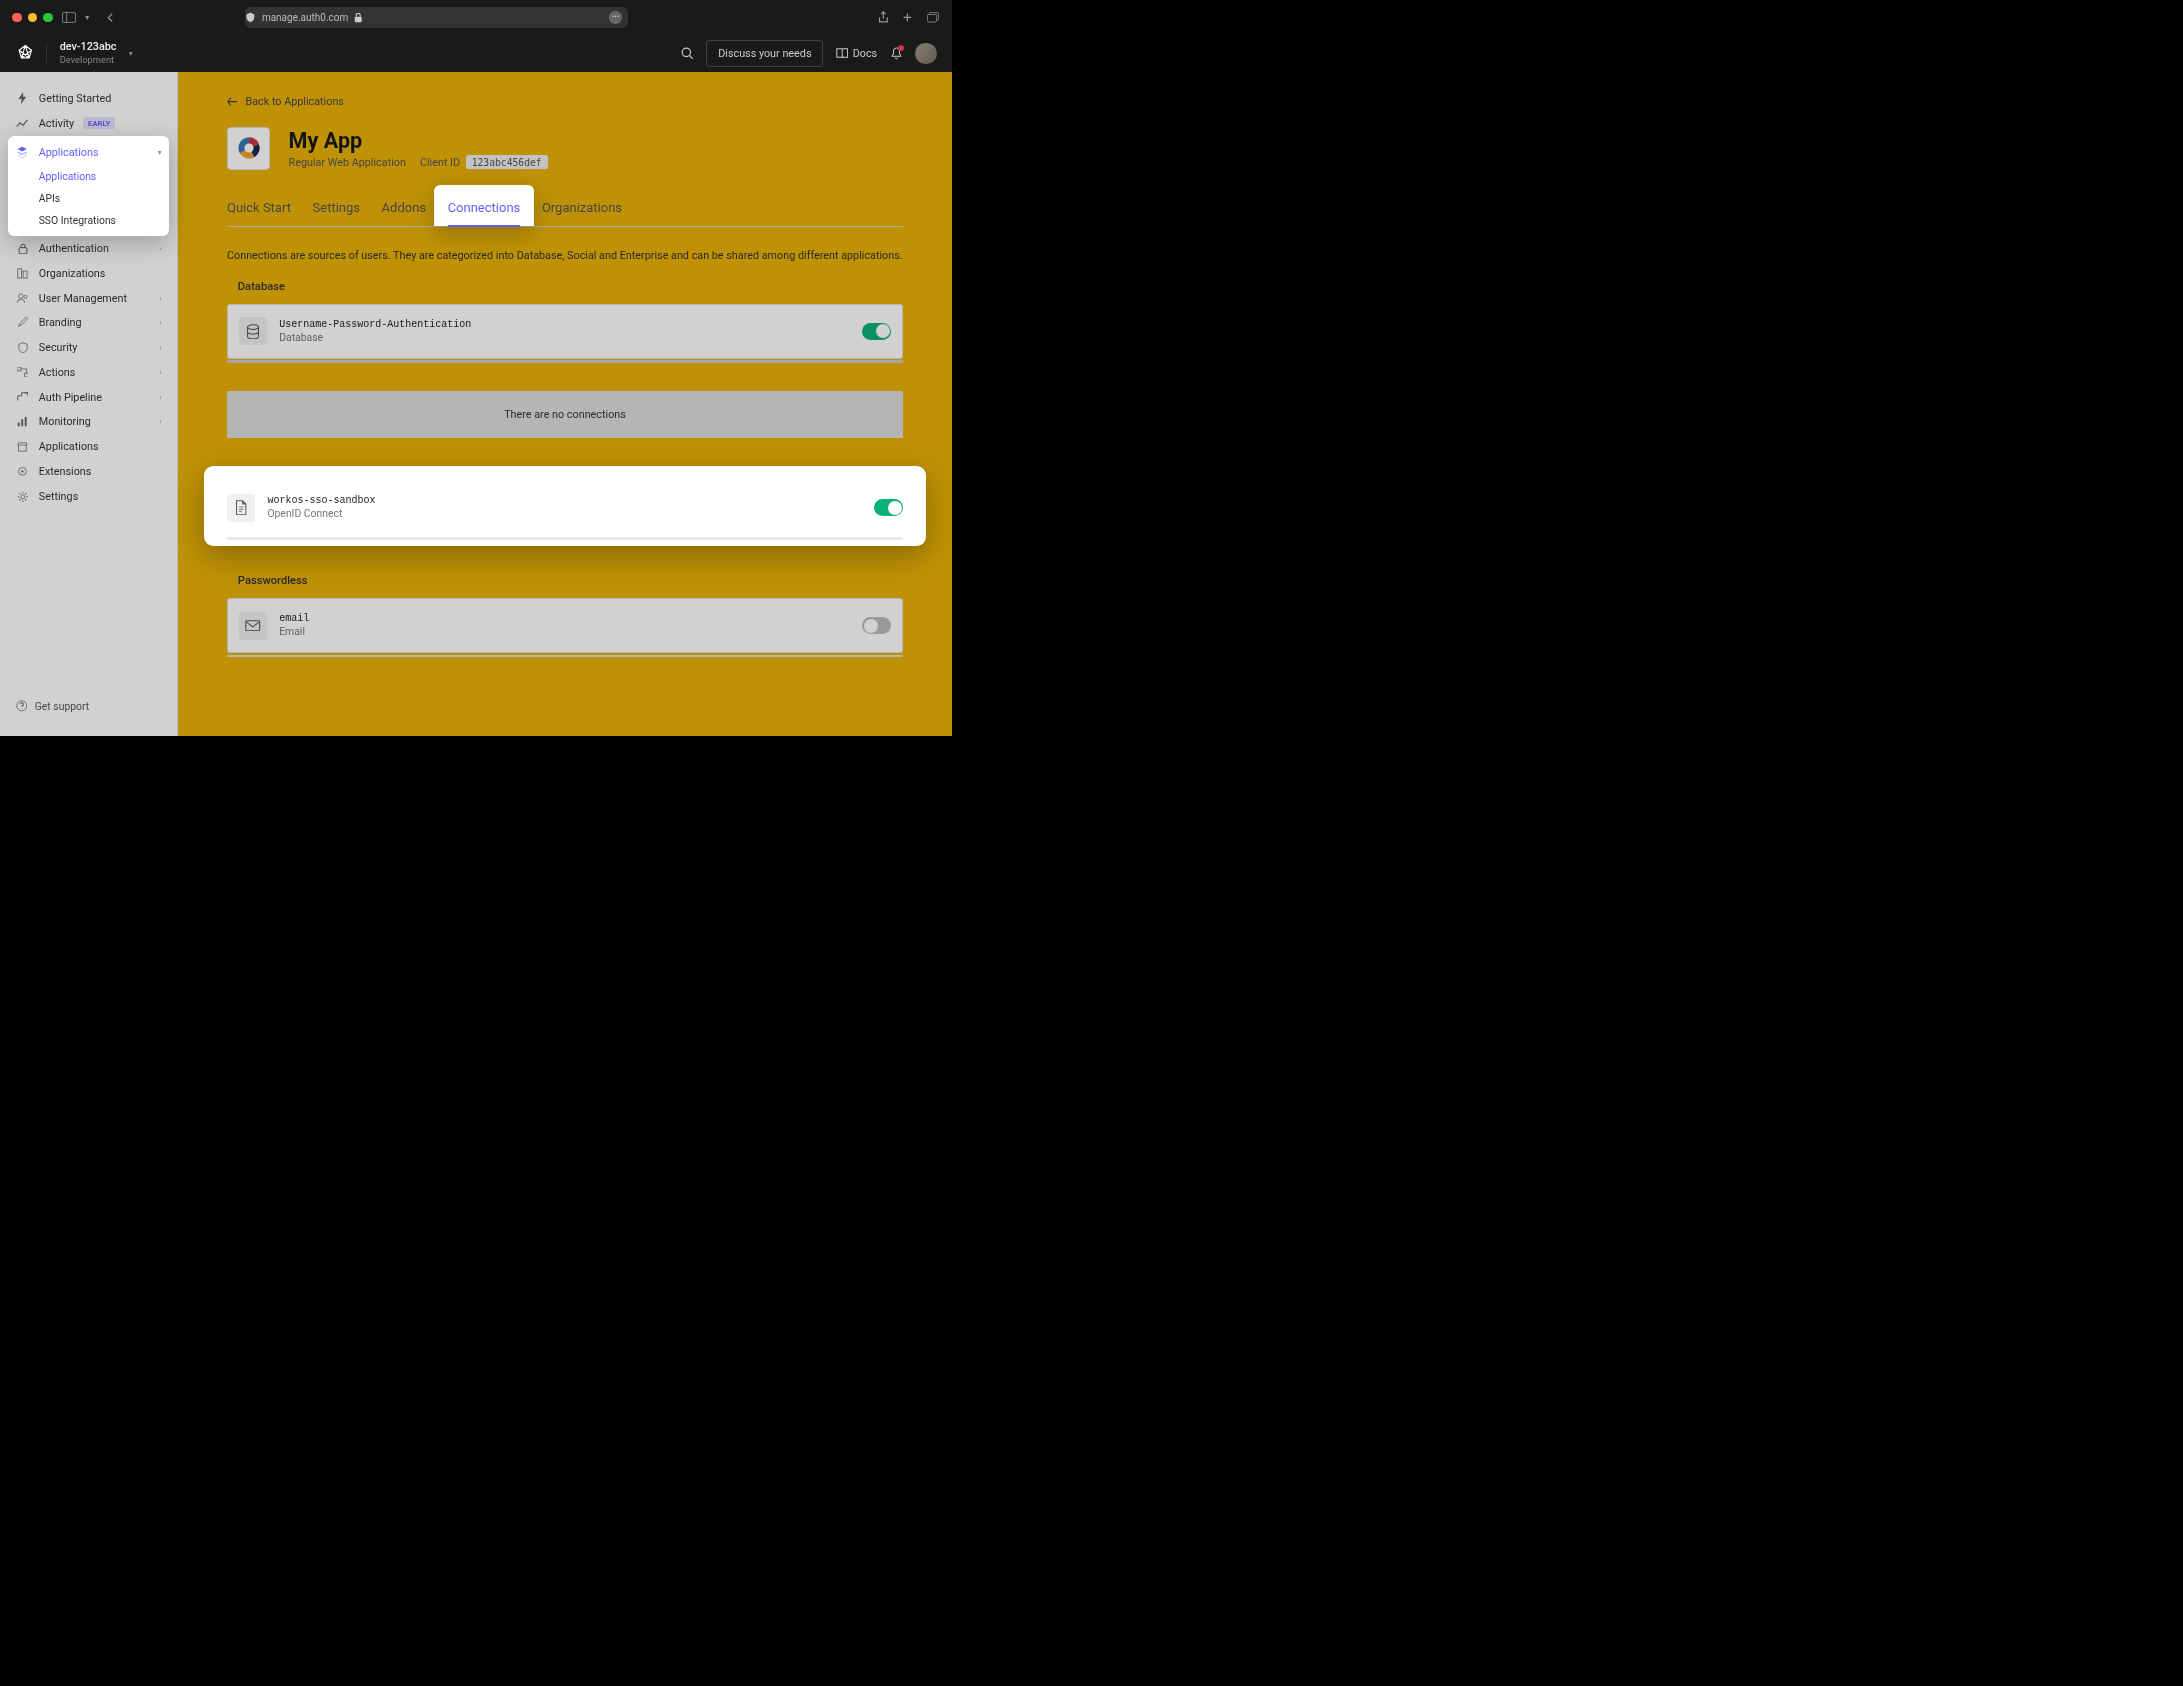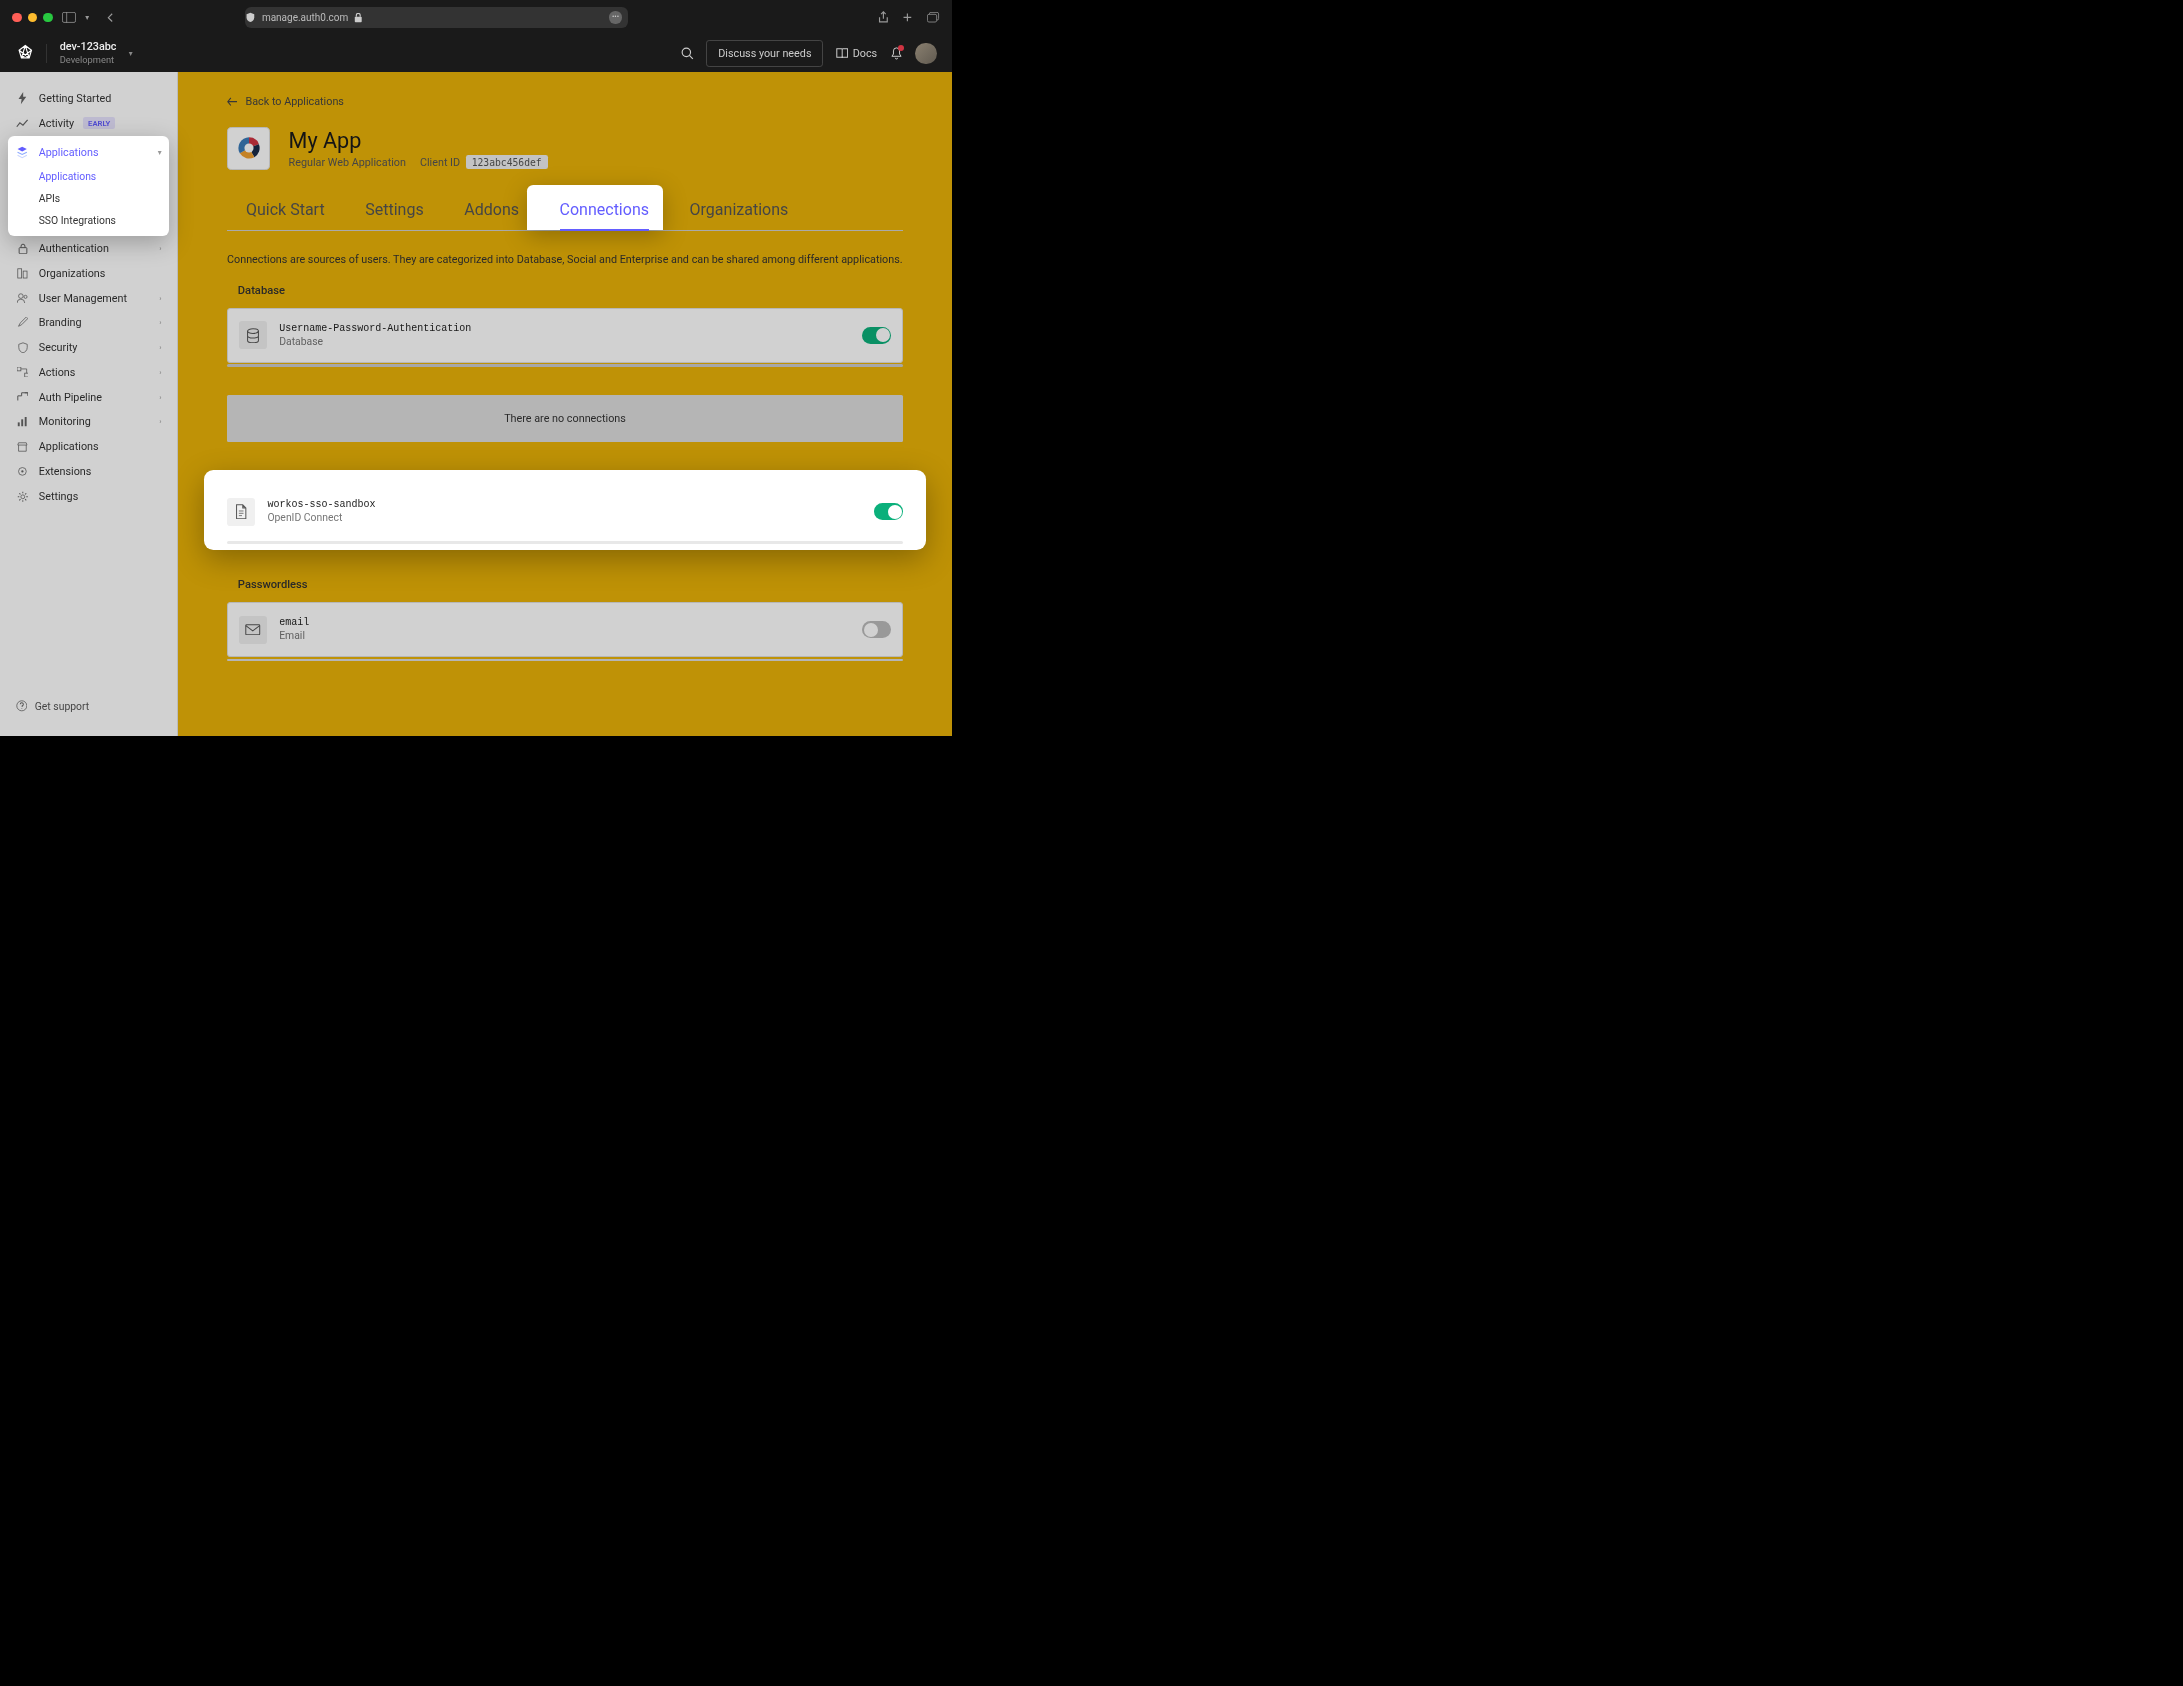--- a/index.html
+++ b/index.html
@@ -48,27 +48,27 @@
 
 .nav-highlight { position: relative; z-index: 10; background: #fff; margin: 0 7.7px; border-radius: 6.2px; box-shadow: 0 6.2px 23px rgba(0,0,0,0.25); padding: 4.6px 0; }
 .nav-highlight .nav-item { padding: 5.4px 7.7px; }
 .nav-highlight .nav-sub { padding-left: 31px; }
 
 
 .main { flex: 1; overflow-y: auto; padding: 23px 49px 31px 49px; }
 .back-link { display: flex; align-items: center; gap: 7.7px; color: #444; font-size: 10.8px; cursor: pointer; margin-bottom: 18.6px; }
 .app-header-row { display: flex; align-items: center; gap: 18.6px; margin-bottom: 23px; }
 .app-icon { width: 43px; height: 43px; background: #fff; border: 0.8px solid #e0e0e0; border-radius: 4.6px; display: flex; align-items: center; justify-content: center; }
-.app-title { font-size: 21.6px; font-weight: 400; color: #1a1a1a; margin-bottom: 3.1px; }
+.app-title { font-size: 21.6px; font-weight: 700; color: #1a1a1a; margin-bottom: 3.1px; }
 .app-meta { display: flex; align-items: center; gap: 14px; font-size: 10.8px; color: #555; }
 .client-id-chip { background: #eee; padding: 1.5px 6.2px; border-radius: 2.3px; font-family: monospace; font-size: 9.7px; color: #555; }
 
 
 .tabs { display: flex; gap: 21.6px; border-bottom: 0.8px solid #d0d0d0; margin-bottom: 21.6px; position: relative; }
-.tab { padding: 7.7px 0 10.8px; font-size: 16px; color: #555; cursor: pointer; position: relative; margin-left: 19px; }
+.tab { padding: 7.7px 0 10.8px; font-size: 13px; color: #555; cursor: pointer; position: relative; }
 .tab.active { color: #635dff; }
 .tab.active::after { content: ''; position: absolute; bottom: -0.8px; left: 0; right: 0; height: 1.5px; background: #635dff; }
 .tab-highlight-wrap { position: relative; z-index: 10; background: #fff; margin: -7.7px -14px 0 -14px; padding: 7.7px 14px 0 14px; border-radius: 6.2px 6.2px 0 0; box-shadow: 0 6.2px 23px rgba(0,0,0,0.25); }
 
 .intro-text { font-size: 10.8px; color: #333; margin-bottom: 18.6px; }
 
 
 .section-title { font-size: 11.2px; font-weight: 500; color: #333; padding: 0 10.8px 10.8px; }
 .conn-card { background: #fff; border: 0.8px solid #e0e0e0; border-radius: 3.1px; padding: 12.4px 10.8px; display: flex; align-items: center; gap: 12.4px; margin-bottom: 1.5px; }
 .conn-icon { width: 28px; height: 28px; background: #f0f0f0; border-radius: 3.1px; display: flex; align-items: center; justify-content: center; color: #555; }

